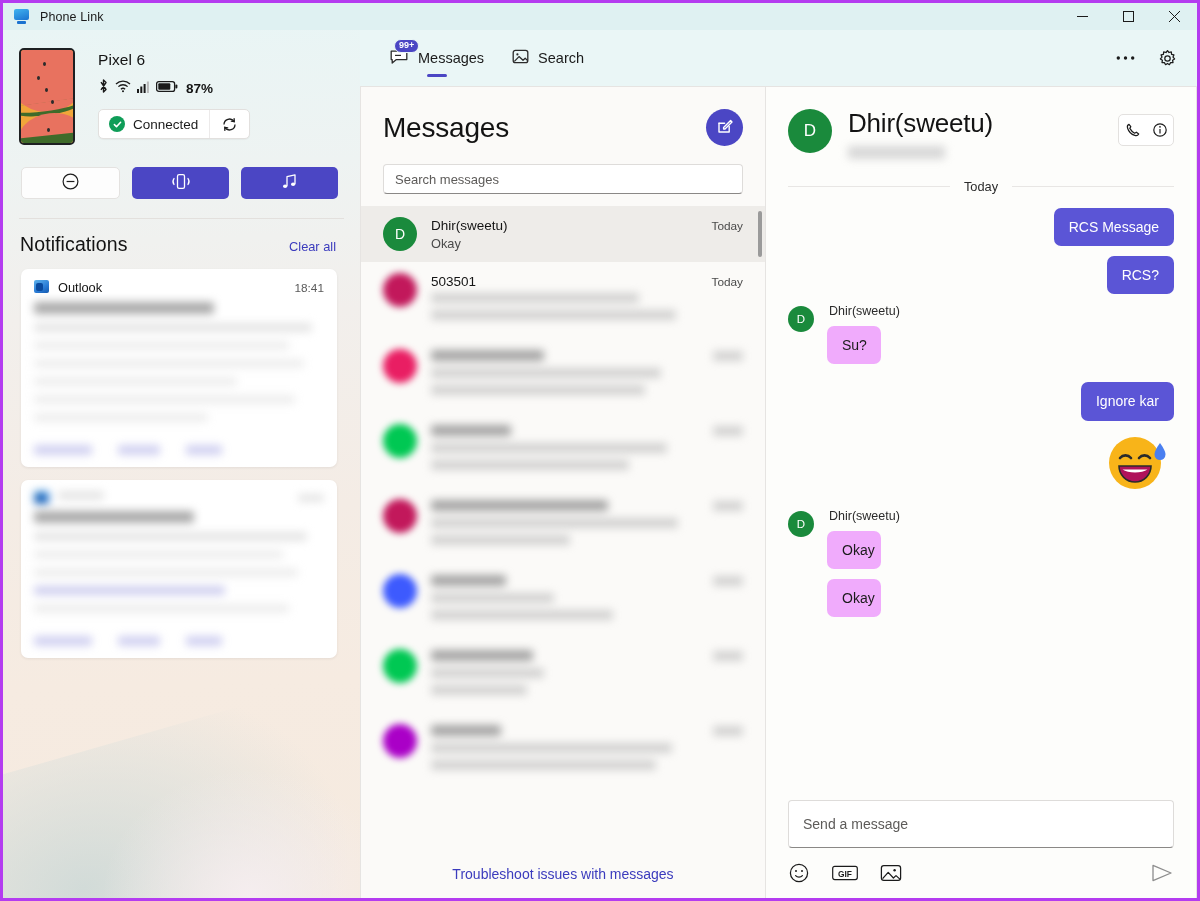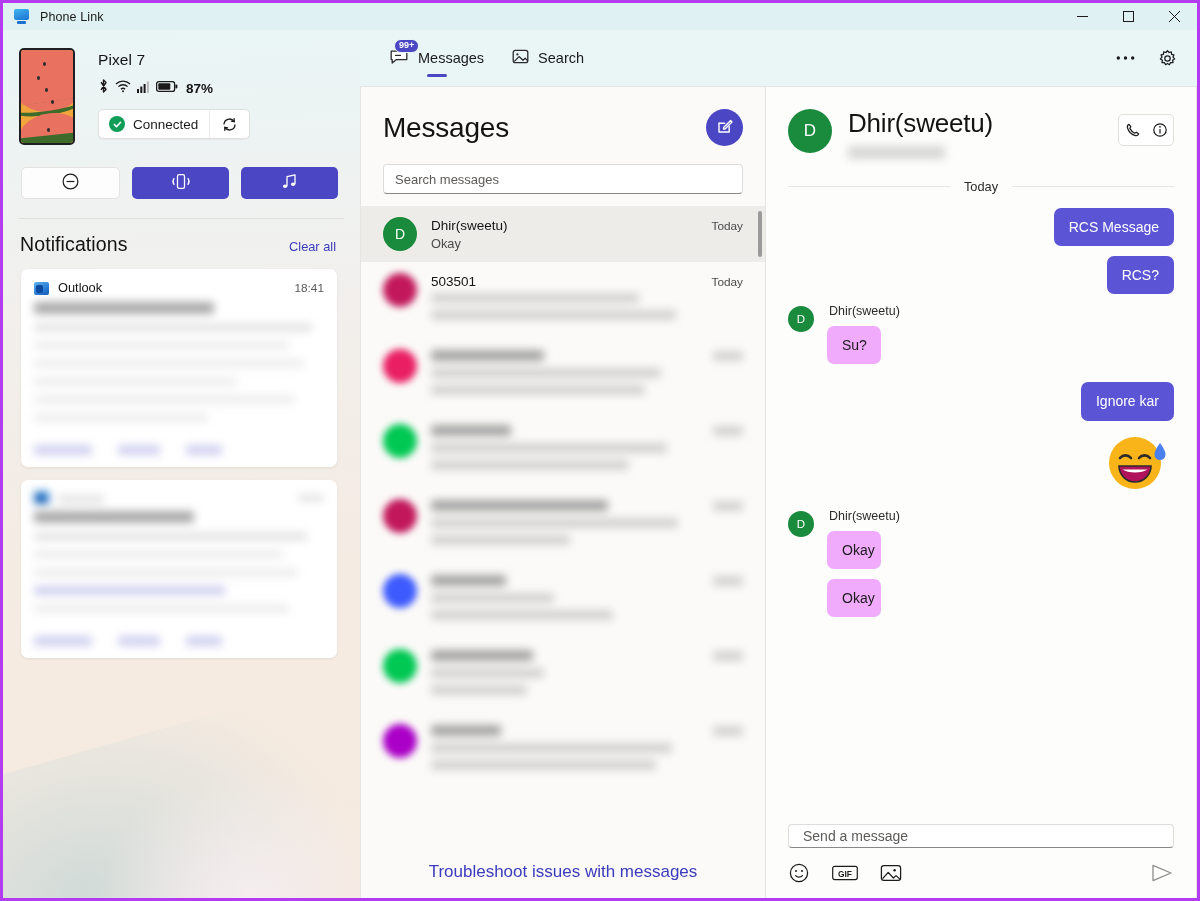--- a/index.html
+++ b/index.html
@@ -136,21 +136,21 @@
   .clear-all { font-size: 12.8px; color: #3b3bbd; cursor: pointer; }
   .notif-list { position: relative; z-index: 3; padding: 13px 23px 0 18px; }
   .notif-card {
     background: #fff; border-radius: 7px; margin-bottom: 13px;
     box-shadow: 0 1px 3px rgba(0,0,0,.07); overflow: hidden;
   }
   .notif-card-head {
     display: flex; align-items: center; justify-content: space-between;
     padding: 11px 13px 7px 13px;
   }
-  .nc-app { display: flex; align-items: flex-end; gap: 9px; }
+  .nc-app { display: flex; align-items: flex-start; gap: 9px; }
   .outlook-ico {
     width: 15px; height: 13px; border-radius: 2px; position: relative; flex: 0 0 15px;
     background: linear-gradient(150deg,#5fb3ec 0%,#2a7cd6 60%,#1559ae 100%);
   }
   .outlook-ico::after {
     content: ""; position: absolute; left: 2px; top: 2.5px; width: 7px; height: 8px;
     background: #0a4a9e; border-radius: 2px;
   }
   .nc-name { font-size: 12.8px; color: #141414; }
   .nc-time { font-size: 11.8px; color: #5b5b5b; }
@@ -233,21 +233,21 @@
   .bl2 { height: 10px; background: #b8b8b8; border-radius: 3px; margin-bottom: 7px; opacity: .6; }
   .bl2.n { width: 42%; height: 11px; background: #8f8f8f; opacity: .8; }
   .list-scrollbar {
     position: absolute; right: 3px; top: 0; width: 4px; height: 100%;
   }
   .list-scrollbar .thumb {
     position: absolute; top: 5px; left: 0; width: 4px; height: 46px;
     background: #9a9a9a; border-radius: 2px;
   }
   .trouble {
-    text-align: center; padding: 13px 0 16px 0; font-size: 17px; color: #3b3bbd;
+    text-align: center; padding: 13px 0 16px 0; font-size: 14px; color: #3b3bbd;
     background: #fbfaf8; cursor: pointer;
   }
   
   .conv-pane {
     flex: 1; min-width: 0; background: #fdfdfb;
     border: 1px solid #e6e4e2; border-left: none; border-bottom: none;
     display: flex; flex-direction: column;
   }
   .cv-head { display: flex; align-items: flex-start; padding: 22px 22px 0 22px; }
   .cv-avatar {
@@ -280,21 +280,21 @@
     width: 26px; height: 26px; border-radius: 50%; background: #1a8a3c; flex: 0 0 26px;
     display: flex; align-items: center; justify-content: center; color: #fff; font-size: 11.5px;
     margin-top: 2px;
   }
   .in-col { display: flex; flex-direction: column; align-items: flex-start; }
   .in-sender { font-size: 12.5px; color: #2b2b2b; margin-bottom: 8px; padding-left: 2px; }
   .in-col .bubble { margin-bottom: 10px; }
   .sticker-row { display: flex; justify-content: flex-end; margin-bottom: 12px; padding-right: 6px; }
   .composer { padding: 6px 22px 14px 22px; }
   .composer-box {
-    height: 24px; background: #fff; border: 1px solid #dedcda; border-bottom: 1.6px solid #8a8886;
+    height: 48px; background: #fff; border: 1px solid #dedcda; border-bottom: 1.6px solid #8a8886;
     border-radius: 4px; display: flex; align-items: center; padding: 0 14px;
   }
   .composer-box input {
     border: none; outline: none; background: transparent; width: 100%;
     font-family: "Liberation Sans", sans-serif; font-size: 14px; color: #1b1b1b;
   }
   .composer-box input::placeholder { color: #5d5b59; }
   .composer-tools { display: flex; align-items: center; gap: 22px; padding-top: 14px; }
   .ct { cursor: pointer; display: flex; }
   .send-btn { margin-left: auto; cursor: pointer; display: flex; }
@@ -342,21 +342,21 @@
             <div class="melon1rind"></div>
           <div class="melon2"></div>
             <div class="melon2rind"></div>
           <div class="seed" style="left:22px;top:12px"></div>
           <div class="seed" style="left:16px;top:26px"></div>
           <div class="seed" style="left:24px;top:38px"></div>
           <div class="seed" style="left:30px;top:50px"></div>
           <div class="seed" style="left:26px;top:78px"></div>
         </div>
         <div class="device-info">
-          <div class="dev-name">Pixel 7</div>
+          <div class="dev-name">Pixel 6</div>
           <div class="dev-status-icons">
             <span>
               <svg width="11" height="16" viewBox="0 0 11 16">
                   <path d="M3 4.2 L8 11.5 L5.5 14 L5.5 2 L8 4.5 L3 11.8" fill="none" stroke="#1a1a1a" stroke-width="1.4" stroke-linejoin="round"></path>
                 </svg>
             </span>
             <span>
               <svg width="16" height="14" viewBox="0 0 16 14">
                   <path d="M1 5 A10 10 0 0 1 15 5" fill="none" stroke="#1a1a1a" stroke-width="1.3"></path>
                   <path d="M3.4 7.6 A6.6 6.6 0 0 1 12.6 7.6" fill="none" stroke="#1a1a1a" stroke-width="1.3"></path>

